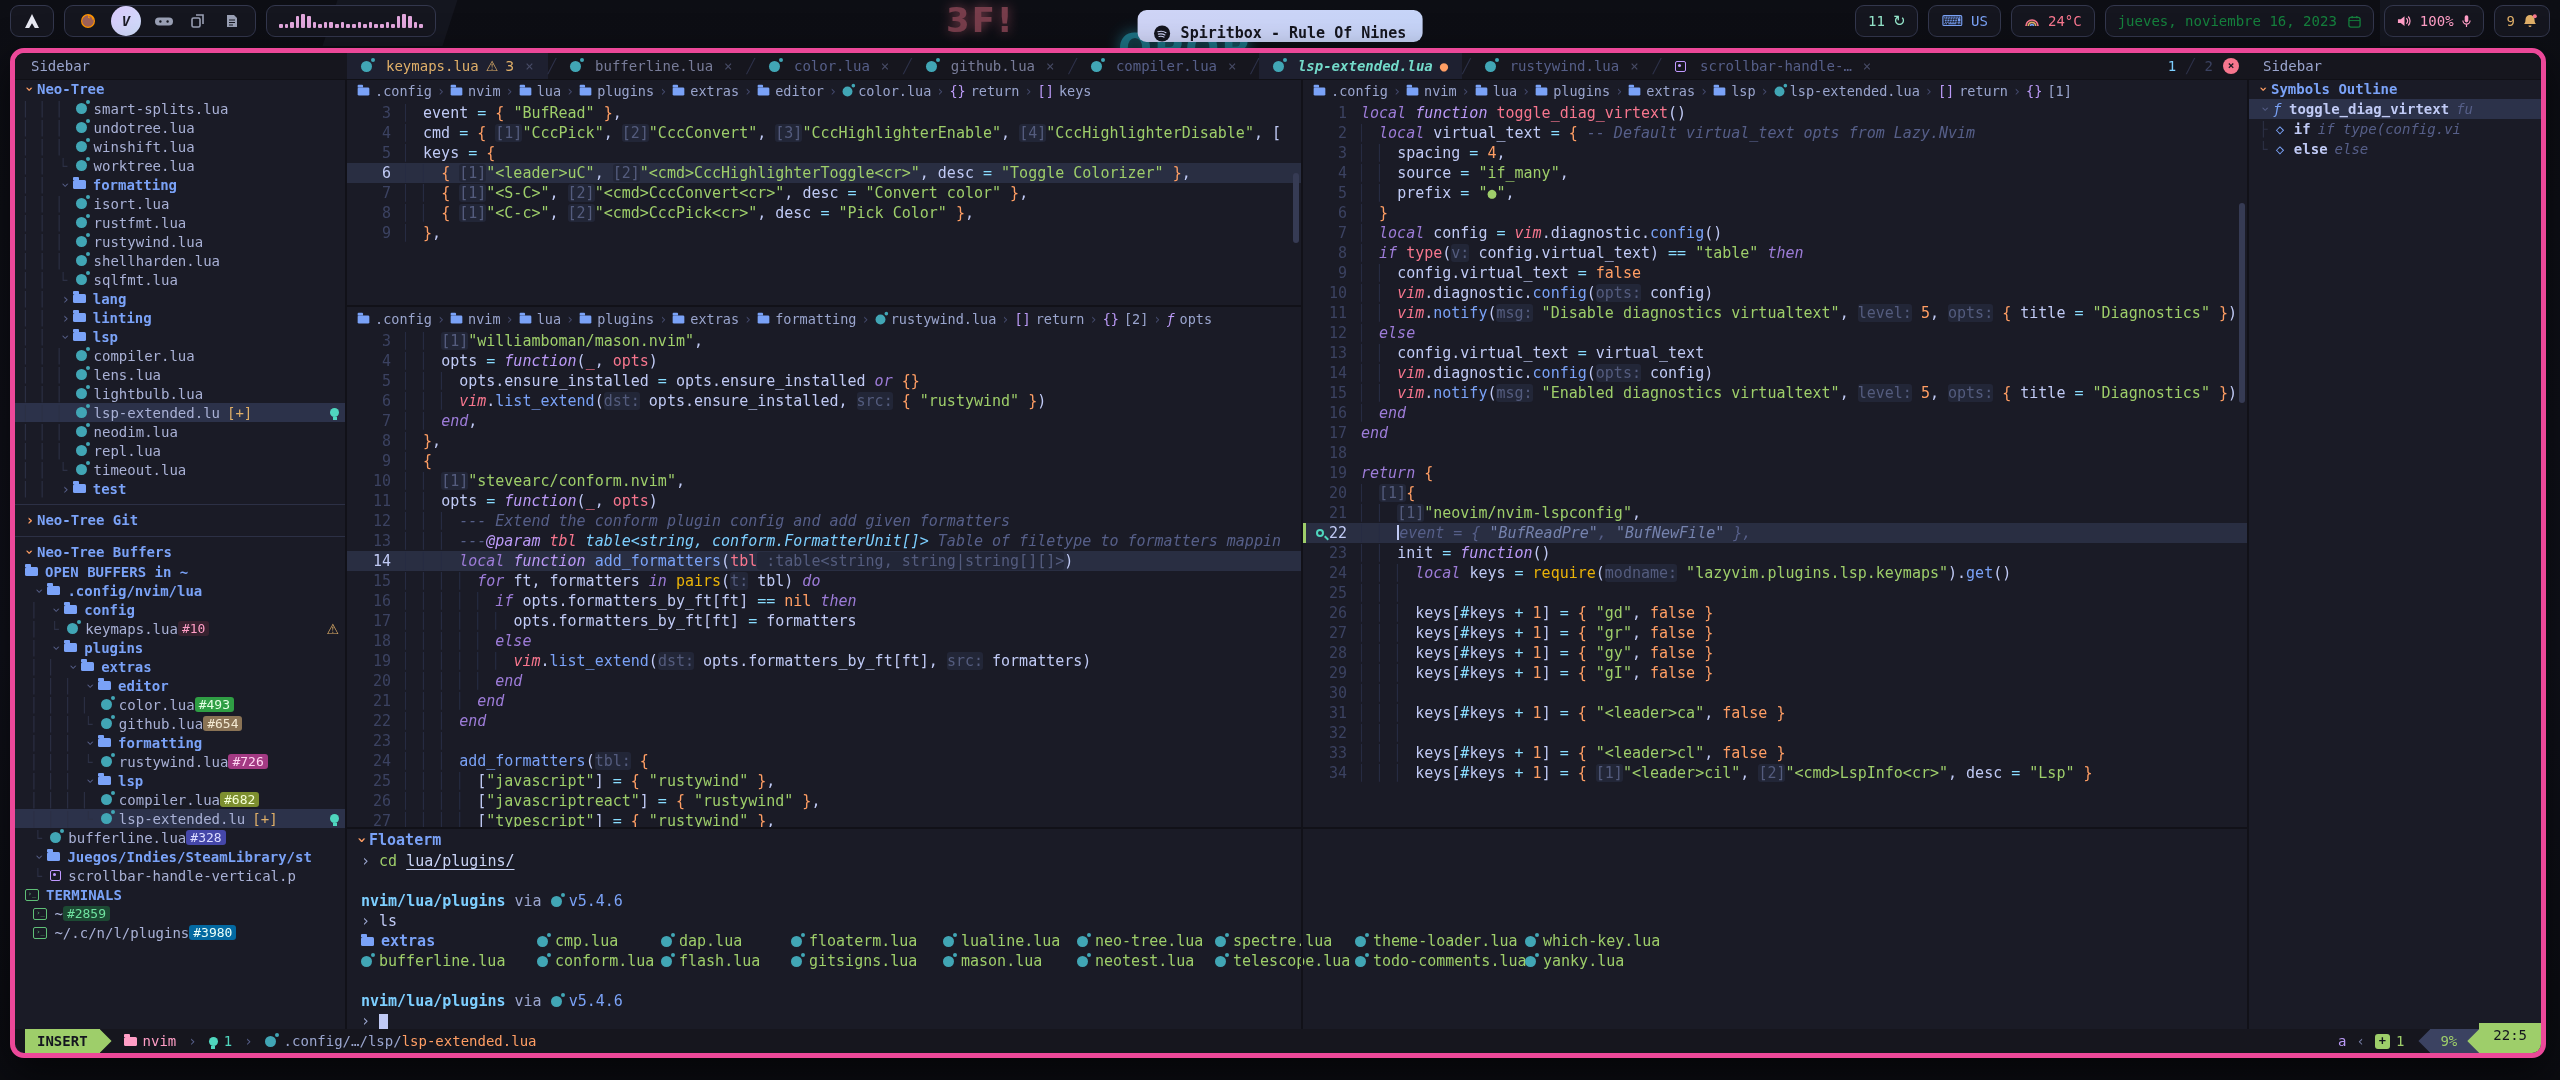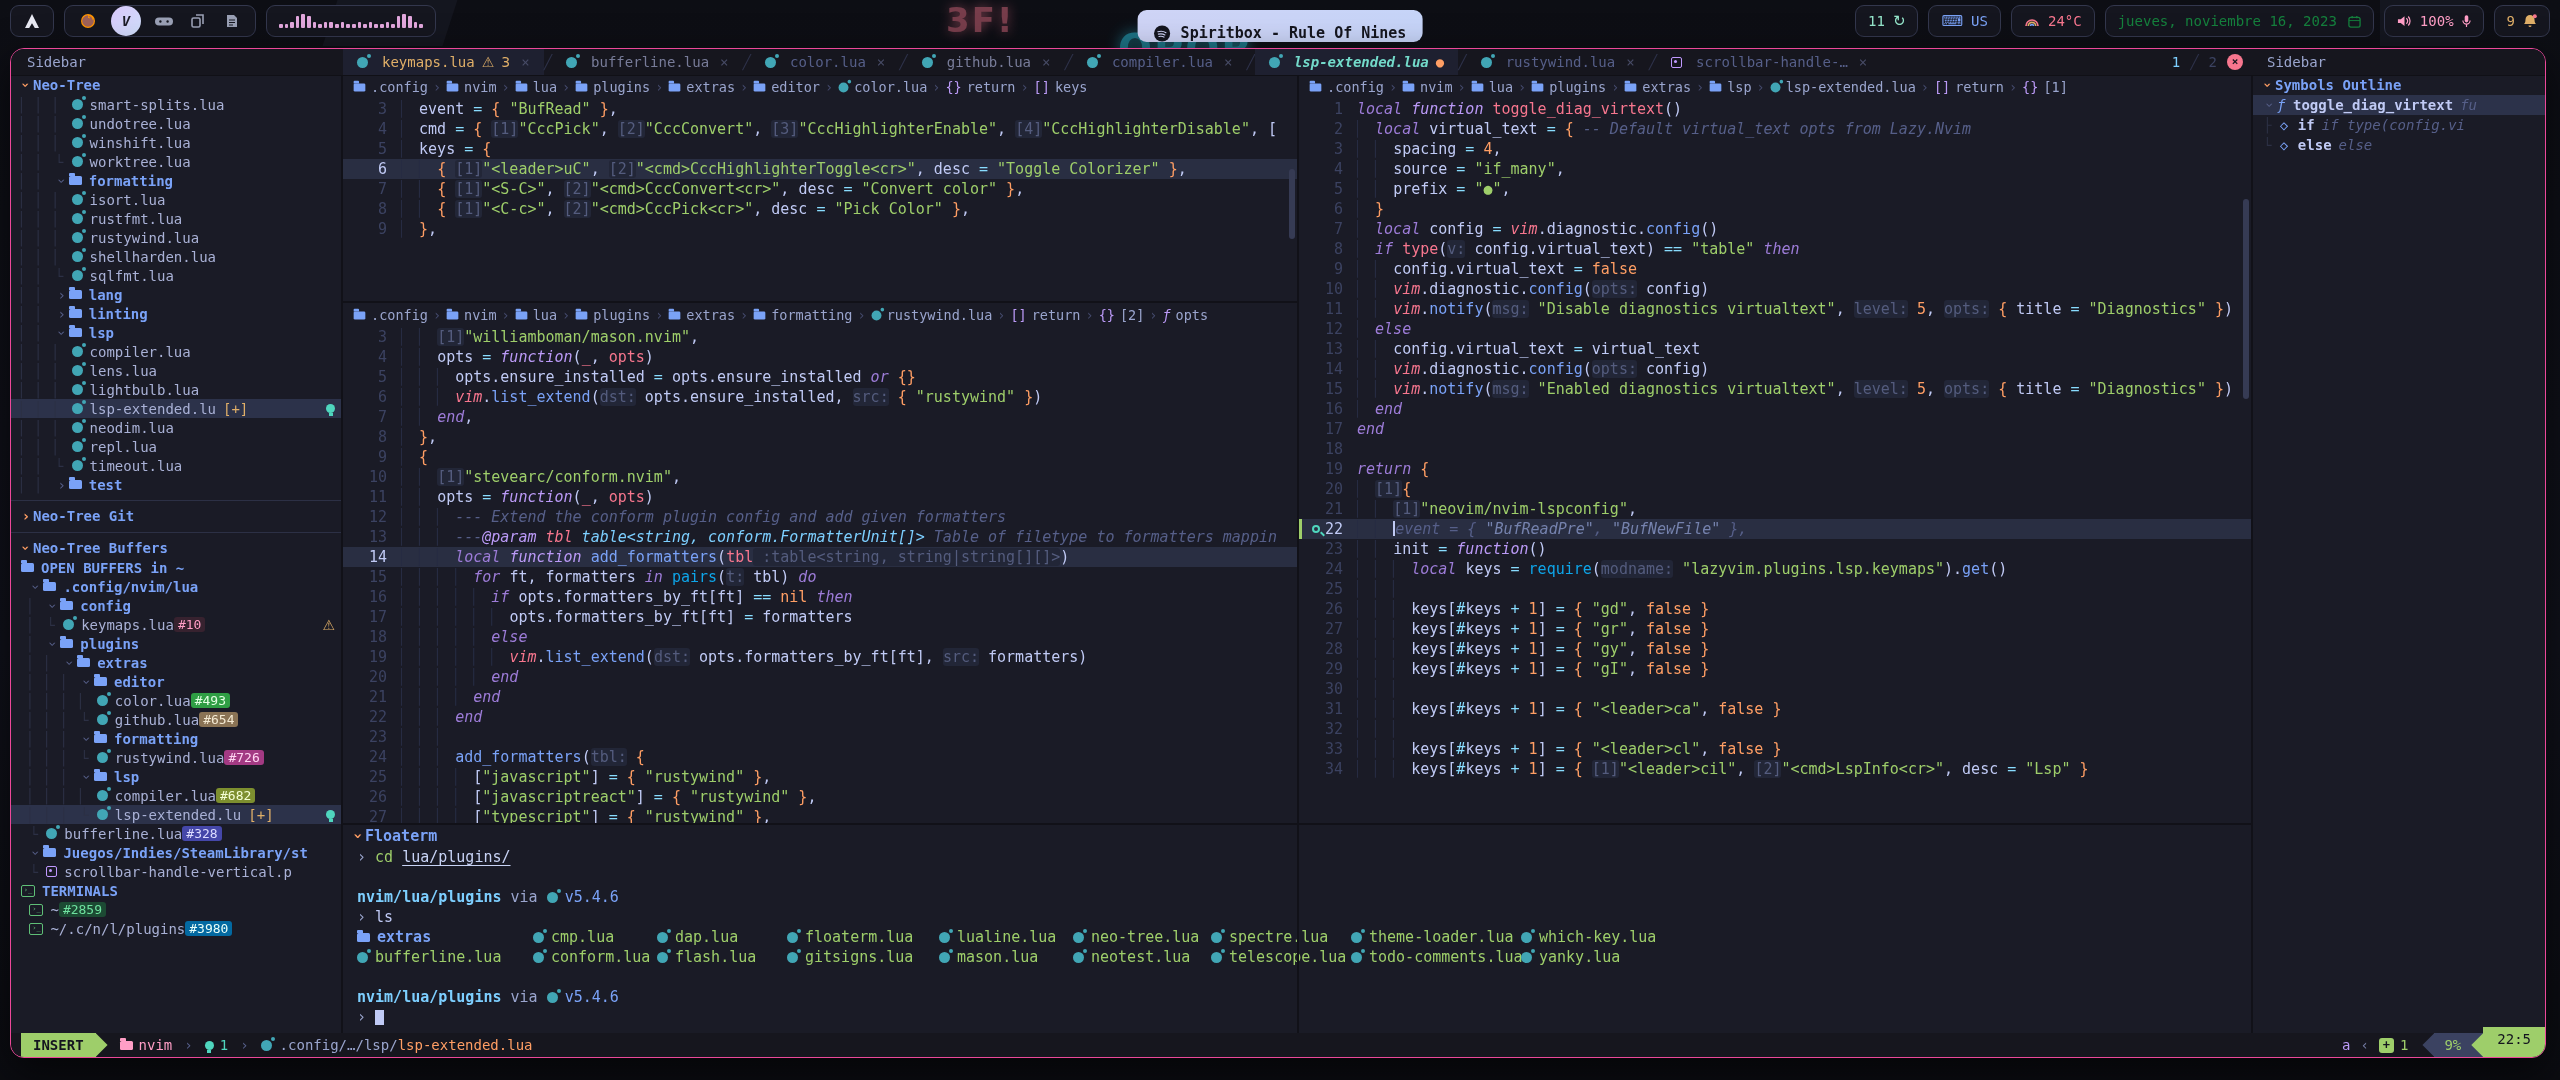--- a/index.html
+++ b/index.html
@@ -15,21 +15,21 @@
   .pill{height:32px;display:flex;align-items:center;gap:12px;padding:0 12px;background:#15161f;border:1px solid #33374d;border-radius:9px}
   .pill-launcher{width:44px;justify-content:center}
   .ws-icon{width:22px;height:22px;display:flex;align-items:center;justify-content:center;border-radius:50%;font-size:14px;color:#9aa0b5}
   .ws-icon.active{background:linear-gradient(135deg,#d9c7fb,#cfe0fb);color:#1a1b26;width:30px;height:30px;font-weight:bold;font-style:italic}
   .viz{display:flex;align-items:flex-end;gap:2px;height:14px;width:144px}
   .viz i{display:block;width:4px;background:#e2a7dd;border-radius:1px}
   .nowplaying{position:absolute;left:50%;transform:translateX(-50%);top:5px;height:32px;display:flex;align-items:flex-end;gap:10px;padding:0 16px;background:linear-gradient(90deg,#cfd4f6,#c6d4f8);border-radius:9px;color:#15161f;font-weight:bold;font-size:15px}
   .widget{font-size:14px;gap:8px}
   .wicon{display:inline-flex;align-items:center;font-family:"DejaVu Sans",sans-serif}
   
-  .window{position:absolute;left:10px;top:48px;width:2536px;height:1010px;background:#1a1b26;border:1px solid #ec4899;border-radius:14px;box-shadow:0 14px 40px rgba(0,0,0,.6);overflow:hidden}
+  .window{position:absolute;left:10px;top:48px;width:2536px;height:1010px;background:#1a1b26;border:5px solid #ec4899;border-radius:14px;box-shadow:0 14px 40px rgba(0,0,0,.6);overflow:hidden}
   .vline,.hline{position:absolute;background:#111118;z-index:5}
   
   .winbar{position:absolute;left:0;right:0;top:0;height:26px;background:#16161e;display:flex;align-items:stretch;font-size:14px;z-index:4}
   .wb-left{width:332px;flex:none;display:flex;align-items:center;padding-left:16px;color:#9aa5ce}
   .wb-right{width:292px;flex:none;display:flex;align-items:center;padding-left:14px;color:#9aa5ce}
   .tabstrip{flex:1;display:flex;align-items:stretch;overflow:hidden}
   .tab{display:flex;align-items:center;gap:7px;padding:0 14px;color:#787c99;white-space:nowrap}
   .tab.raised{background:#1e2030}
   .tab.twarn .tlabel{color:#e0af68}
   .tab.tdim .tlabel{color:#565f89}
@@ -95,21 +95,21 @@
   .sg-p{color:#c0caf5}
   .sg-kw{color:#bb9af7;font-style:italic}
   .sg-kl{color:#9d7cd8;font-style:italic}
   .sg-fn{color:#7aa2f7}.sg-fr{color:#f7768e}
   .sg-st{color:#9ece6a}.sg-nu{color:#ff9e64}
   .sg-b1{color:#ff9e64}.sg-op{color:#89ddff}
   .sg-cm{color:#565f89;font-style:italic}
   .sg-dp{color:#bb9af7;font-style:italic}.sg-dv{color:#f7768e;font-style:italic}.sg-dt{color:#7dcfff;font-style:italic}
   .sg-ch{color:#545c7e;background:#222637;border-radius:3px}
   .sg-gd{color:#262b42}
-  .sg-pa{color:#f7768e}.sg-bi{color:#0ea5e9}
+  .sg-pa{color:#f7768e}.sg-bi{color:#eab308}
   .sg-vm{color:#f7768e;font-style:italic}
   .sg-dm{color:#565f89;font-style:italic}.sg-ds{color:#7582ad;font-style:italic}
   .sg-pr{color:#9aa5ce}.sg-u{color:#c8d3f5;text-decoration:underline;text-underline-offset:3px}
   .caret{display:inline-block;width:2px;height:15px;background:#c0caf5;vertical-align:-2px}
   .cursorblk{display:inline-block;width:9px;height:15px;background:#c0caf5;vertical-align:-2px}
   
   .floaterm{position:absolute;left:332px;right:294px;top:776px;bottom:24px;background:#1a1b26;font-size:15px;overflow:hidden;z-index:2}
   .ft-hdr{display:flex;align-items:center;height:22px;padding-left:8px;color:#7aa2f7;font-weight:bold}
   .ft-hdr .chev{color:#ff9e64}
   .ft-line{height:20px;line-height:20px;padding-left:14px;white-space:pre;display:flex;align-items:center}

